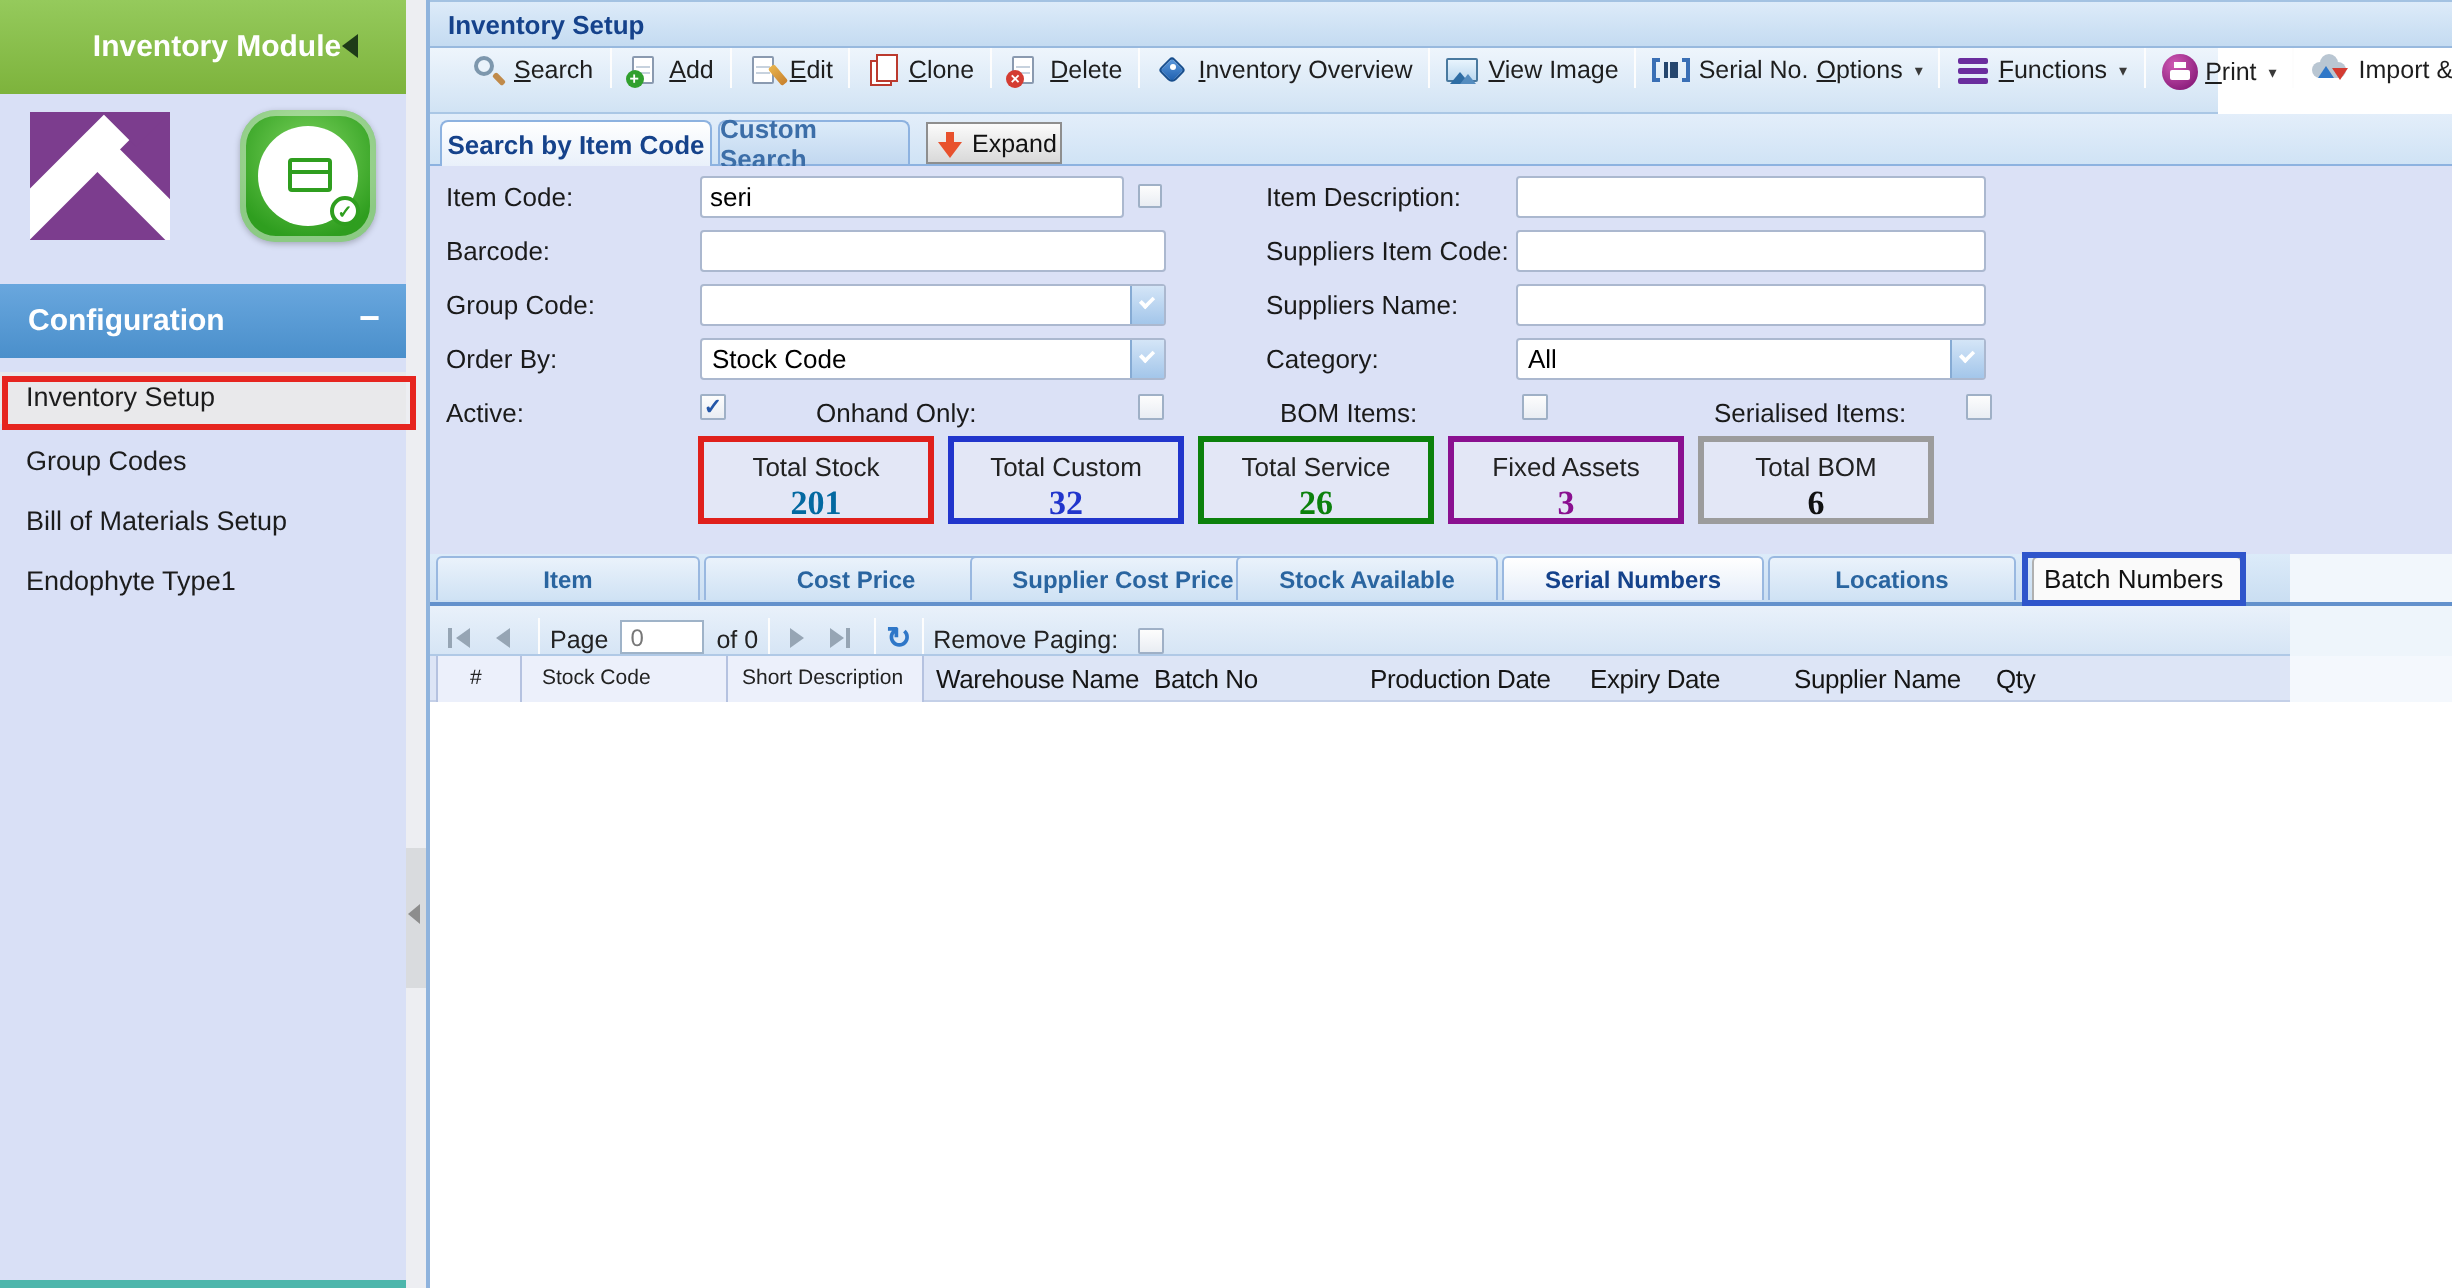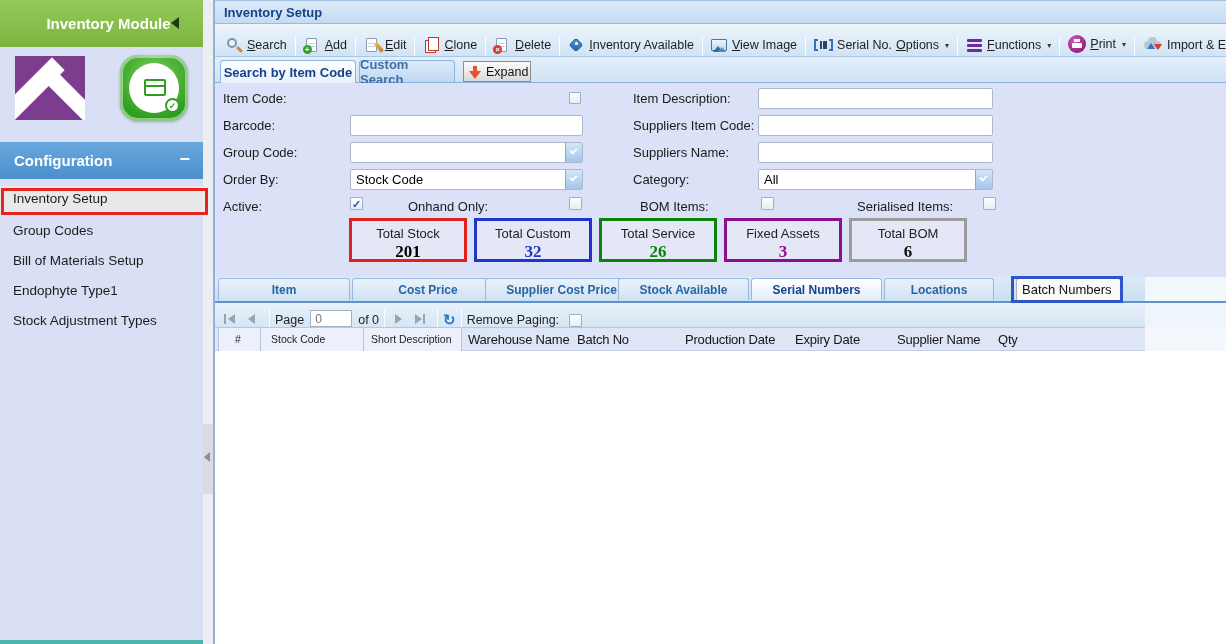--- a/index.html
+++ b/index.html
@@ -28,21 +28,21 @@
 
   
   #splitter { position:absolute; left:203px; top:0; width:10px; height:644px; background:#edeef2; }
   #splitter .mid { position:absolute; top:424px; left:0; height:70px; width:10px; background:#d9dbde; }
   #splitter .sp-arrow { position:absolute; top:452px; left:1px; width:0; height:0; border-top:5px solid transparent; border-bottom:5px solid transparent; border-right:6px solid #8d8d8d; }
   #splitter-line { position:absolute; left:213px; top:0; width:2px; height:644px; background:#8fb3dd; }
 
   
   #main { position:absolute; left:215px; top:0; width:1011px; height:644px; background:#fff; }
   .title-bar { position:absolute; left:0; top:0; width:1011px; height:24px; background:linear-gradient(#ddebf9,#c4dbf1); border-top:1px solid #a3c2e2; border-bottom:1px solid #98b9de; color:#15428b; font-size:13px; font-weight:bold; padding:4px 0 0 9px; }
-  .toolbar { position:absolute; left:0; top:24px; width:1011px; height:33px; background:linear-gradient(#eef5fc,#d1e3f4); border-bottom:1px solid #aac7e5; display:flex; align-items:flex-end; padding-left:5px; font-size:12.5px; color:#1e1e1e; white-space:nowrap; }
+  .toolbar { position:absolute; left:0; top:24px; width:894px; height:33px; background:linear-gradient(#eef5fc,#d1e3f4); border-bottom:1px solid #aac7e5; display:flex; align-items:flex-start; padding-left:15px; font-size:12.5px; color:#1e1e1e; white-space:nowrap; }
   .tb-btn { display:flex; align-items:center; gap:4px; padding:3px 6px; border-radius:3px; }
   .tb-sep { width:1px; height:20px; background:#a8c4e0; border-right:1px solid #fdfdfd; margin:0 2px; flex:0 0 auto; }
   .caret { font-size:8px; color:#3a3a3a; margin-left:2px; }
   .accel { display:inline-block; }
   .accel::first-letter { text-decoration:underline; }
 
   
   .ic { width:17px; height:16px; position:relative; flex:0 0 auto; }
   .ic-search .lens { position:absolute; left:1px; top:1px; width:10px; height:10px; border:2px solid #7d97ad; border-radius:50%; background:#eaf3fb; }
   .ic-search .handle { position:absolute; left:10px; top:11px; width:7px; height:3px; background:#c08a4a; transform:rotate(45deg); border-radius:1px; }
@@ -91,21 +91,21 @@
   .combo { position:absolute; height:21px; background:#fff; border:1px solid #abb8cf; border-radius:2px; font-size:13px; color:#000; line-height:19px; padding-left:5px; }
   .dd-btn { position:absolute; right:0; top:0; width:17px; height:19px; background:linear-gradient(#d4e5f7,#a3c6ea); border-left:1px solid #86abd4; }
   .dd-chev { position:absolute; left:4px; top:5px; width:7px; height:5px; border-left:2px solid #fff; border-bottom:2px solid #fff; transform:rotate(-45deg) scaleY(0.9); }
   .cbx { position:absolute; width:13px; height:13px; background:linear-gradient(#fdfdfd,#e9edf3); border:1px solid #9fb0c6; border-radius:1px; font-size:11px; font-weight:bold; color:#2457a8; text-align:center; line-height:12px; }
   .cbx.small { width:12px; height:12px; }
 
   
   .sumbox { position:absolute; top:218px; width:118px; height:44px; background:#e3e7f6; border:3px solid #999; text-align:center; padding-top:5px; }
   .sumbox .slabel { font-size:13px; color:#222; }
   .sumbox .svalue { font-family:"Liberation Serif", serif; font-size:17px; font-weight:bold; margin-top:1px; }
-  .b-red{border-color:#e0201c} .c-red{color:#000000}
+  .b-red{border-color:#e0201c} .c-red{color:#0369a1}
   .b-blue{border-color:#2135cc} .c-blue{color:#2135cc}
   .b-green{border-color:#0c810c} .c-green{color:#0c810c}
   .b-purple{border-color:#8a1090} .c-purple{color:#8a1090}
   .b-gray{border-color:#9c9c9c} .c-black{color:#111}
 
   
   .tabs2 { position:absolute; left:0; top:277px; width:930px; height:24px; background:linear-gradient(#dcebf9,#cadef2); }
   .tabs2-right { position:absolute; left:930px; top:277px; width:81px; height:24px; background:#f2f7fc; }
   .tab2 { position:absolute; top:1px; height:22px; background:linear-gradient(#eaf2fb,#cfe2f4); border:1px solid #99b8e0; border-bottom:none; border-radius:3px 3px 0 0; font-size:12px; font-weight:bold; color:#2a65a0; display:flex; align-items:center; justify-content:center; }
   .tab2.selected { background:linear-gradient(#ffffff,#e4edf9); color:#15428b; }
@@ -158,21 +158,20 @@
   </div>
   <div class="config-header">
     <span>Configuration</span>
     <span class="config-minus">−</span>
   </div>
   <div class="menu">
     <div class="menu-item selected">Inventory Setup</div>
     <div class="menu-item">Group Codes</div>
     <div class="menu-item">Bill of Materials Setup</div>
     <div class="menu-item">Endophyte Type1</div>
-    <div class="menu-item">Stock Adjustment Types</div>
   </div>
   <div class="teal-strip"></div>
 </div>
 
 <div id="splitter">
   <div class="mid"></div>
   <div class="sp-arrow"></div>
 </div>
 <div id="splitter-line"></div>
 
@@ -230,21 +229,21 @@
           <span class="badge red">×</span>
         </span>
       <span class="accel">Delete</span>
     </div>
     <div class="tb-sep"></div>
     <div class="tb-btn">
       <span class="ic">
           <span class="tag"></span>
           <span class="tag-dot"></span>
         </span>
-      <span class="accel">Inventory Available</span>
+      <span class="accel">Inventory Overview</span>
     </div>
     <div class="tb-sep"></div>
     <div class="tb-btn">
       <span class="ic">
           <span class="img-frame"></span>
           <span class="img-mtn"></span>
           <span class="img-mtn2"></span>
         </span>
       <span class="accel">View Image</span>
     </div>
@@ -300,20 +299,21 @@
       <span class="exp-arrow">
           <span class="stem"></span>
           <span class="head"></span>
         </span>
       <span>Expand</span>
     </div>
   </div>
 
   <div class="form-panel">
     <span class="flabel" style="left:8px; top:8px">Item Code:</span>
+    <input class="tinput" style="left: 135px; top: 5px; width: 212px;" value="seri">
     <span class="cbx small" style="left:354px; top:9px"></span>
 
     <span class="flabel" style="left:8px; top:35px">Barcode:</span>
     <input class="tinput" style="left: 135px; top: 32px; width: 233px;" value="">
 
     <span class="flabel" style="left:8px; top:62px">Group Code:</span>
     <div class="combo" style="left:135px; top:59px; width:233px">
       <span></span>
       <span class="dd-btn">
           <span class="dd-chev"></span>
@@ -377,21 +377,21 @@
     <div class="svalue c-black">6</div>
   </div>
 
   <div class="tabs2"></div>
   <div class="tabs2-right"></div>
   <div class="tab2" style="left:3px; width:132px; top:278px">Item</div>
   <div class="tab2" style="left:137px; width:152px; top:278px">Cost Price</div>
   <div class="tab2" style="left:270px; width:153px; top:278px">Supplier Cost Price</div>
   <div class="tab2" style="left:403px; width:131px; top:278px">Stock Available</div>
   <div class="tab2 selected" style="left:536px; width:131px; top:278px">Serial Numbers</div>
-  <div class="tab2" style="left:669px; width:110px; top:278px">Locations</div>
+  <div class="tab2" style="left:669px; width:124px; top:278px">Locations</div>
   <div class="tab2 hovered" style="left:801px; width:105px; top:278px; justify-content:flex-start; padding-left:5px">Batch Numbers</div>
   <div class="tabs2-line"></div>
 
   <div class="pager">
     <span class="pg-ic">
         <span class="bar-v" style="left:2px"></span>
         <span class="tri-l" style="left:6px"></span>
       </span>
     <span class="pg-ic">
         <span class="tri-l" style="left:5px"></span>

